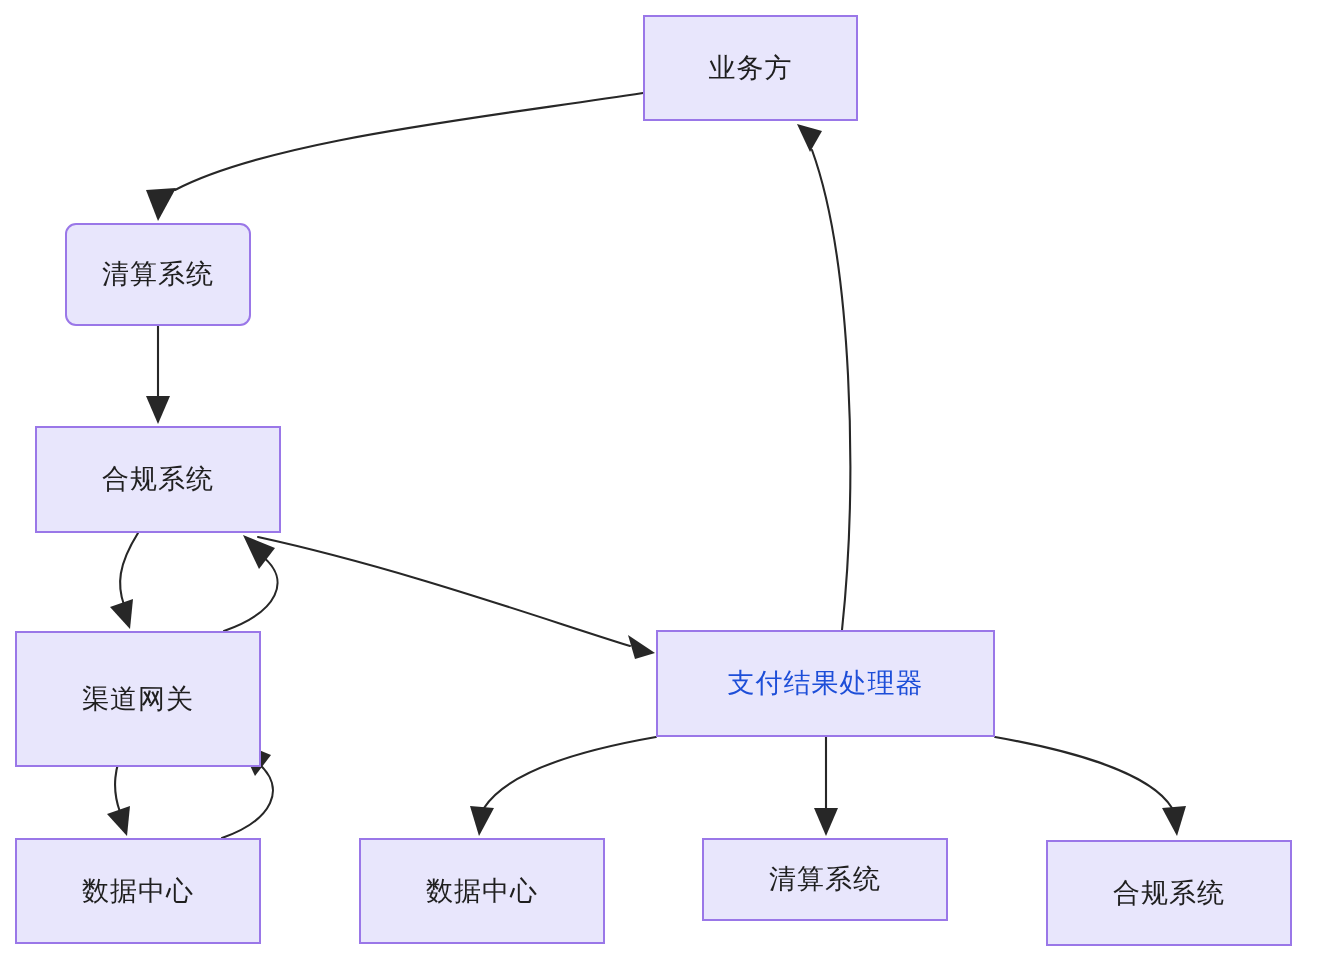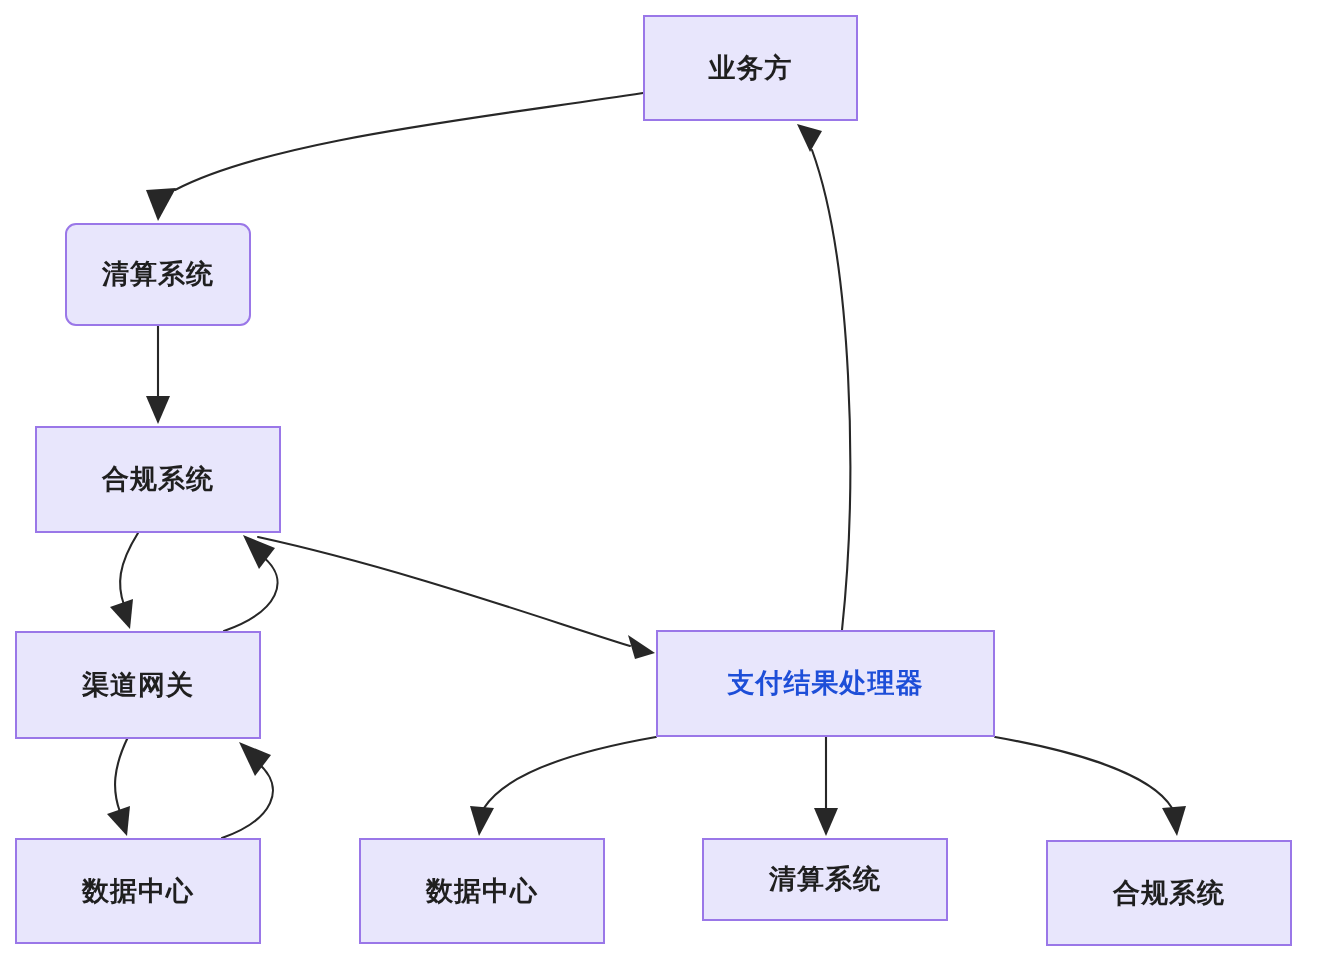--- a/index.html
+++ b/index.html
@@ -9,21 +9,20 @@
   }
   body {
     font-family: "Liberation Sans", "DejaVu Sans", sans-serif;
   }
   #diagram-canvas {
     position: relative;
     width: 1324px;
     height: 972px;
     background: #ffffff;
     overflow: hidden;
-    font-weight: bold;
   }
   #edge-layer {
     position: absolute;
     left: 0;
     top: 0;
     width: 1324px;
     height: 972px;
   }
   .edge-path {
     fill: none;
@@ -100,21 +99,21 @@
 
   <div class="node" style="left: 643px; top: 15px; width: 215px; height: 106px; background: rgb(232, 230, 252); border-color: rgb(154, 119, 232); color: rgb(31, 31, 31);">
     <span class="node-label">业务方</span>
   </div>
   <div class="node rounded" style="left: 65px; top: 223px; width: 186px; height: 103px; background: rgb(232, 230, 252); border-color: rgb(154, 119, 232); color: rgb(31, 31, 31);">
     <span class="node-label">清算系统</span>
   </div>
   <div class="node" style="left: 35px; top: 426px; width: 246px; height: 107px; background: rgb(232, 230, 252); border-color: rgb(154, 119, 232); color: rgb(31, 31, 31);">
     <span class="node-label">合规系统</span>
   </div>
-  <div class="node" style="left: 15px; top: 631px; width: 246px; height: 108px; background: rgb(232, 230, 252); border-color: rgb(154, 119, 232); color: rgb(31, 31, 31);">
+  <div class="node" style="left: 15px; top: 631px; width: 246px; height: 136px; background: rgb(232, 230, 252); border-color: rgb(154, 119, 232); color: rgb(31, 31, 31);">
     <span class="node-label">渠道网关</span>
   </div>
   <div class="node" style="left: 656px; top: 630px; width: 339px; height: 107px; background: rgb(232, 230, 252); border-color: rgb(154, 119, 232); color: #1d4ed8;">
     <span class="node-label">支付结果处理器</span>
   </div>
   <div class="node" style="left: 15px; top: 838px; width: 246px; height: 106px; background: rgb(232, 230, 252); border-color: rgb(154, 119, 232); color: rgb(31, 31, 31);">
     <span class="node-label">数据中心</span>
   </div>
   <div class="node" style="left: 359px; top: 838px; width: 246px; height: 106px; background: rgb(232, 230, 252); border-color: rgb(154, 119, 232); color: rgb(31, 31, 31);">
     <span class="node-label">数据中心</span>

